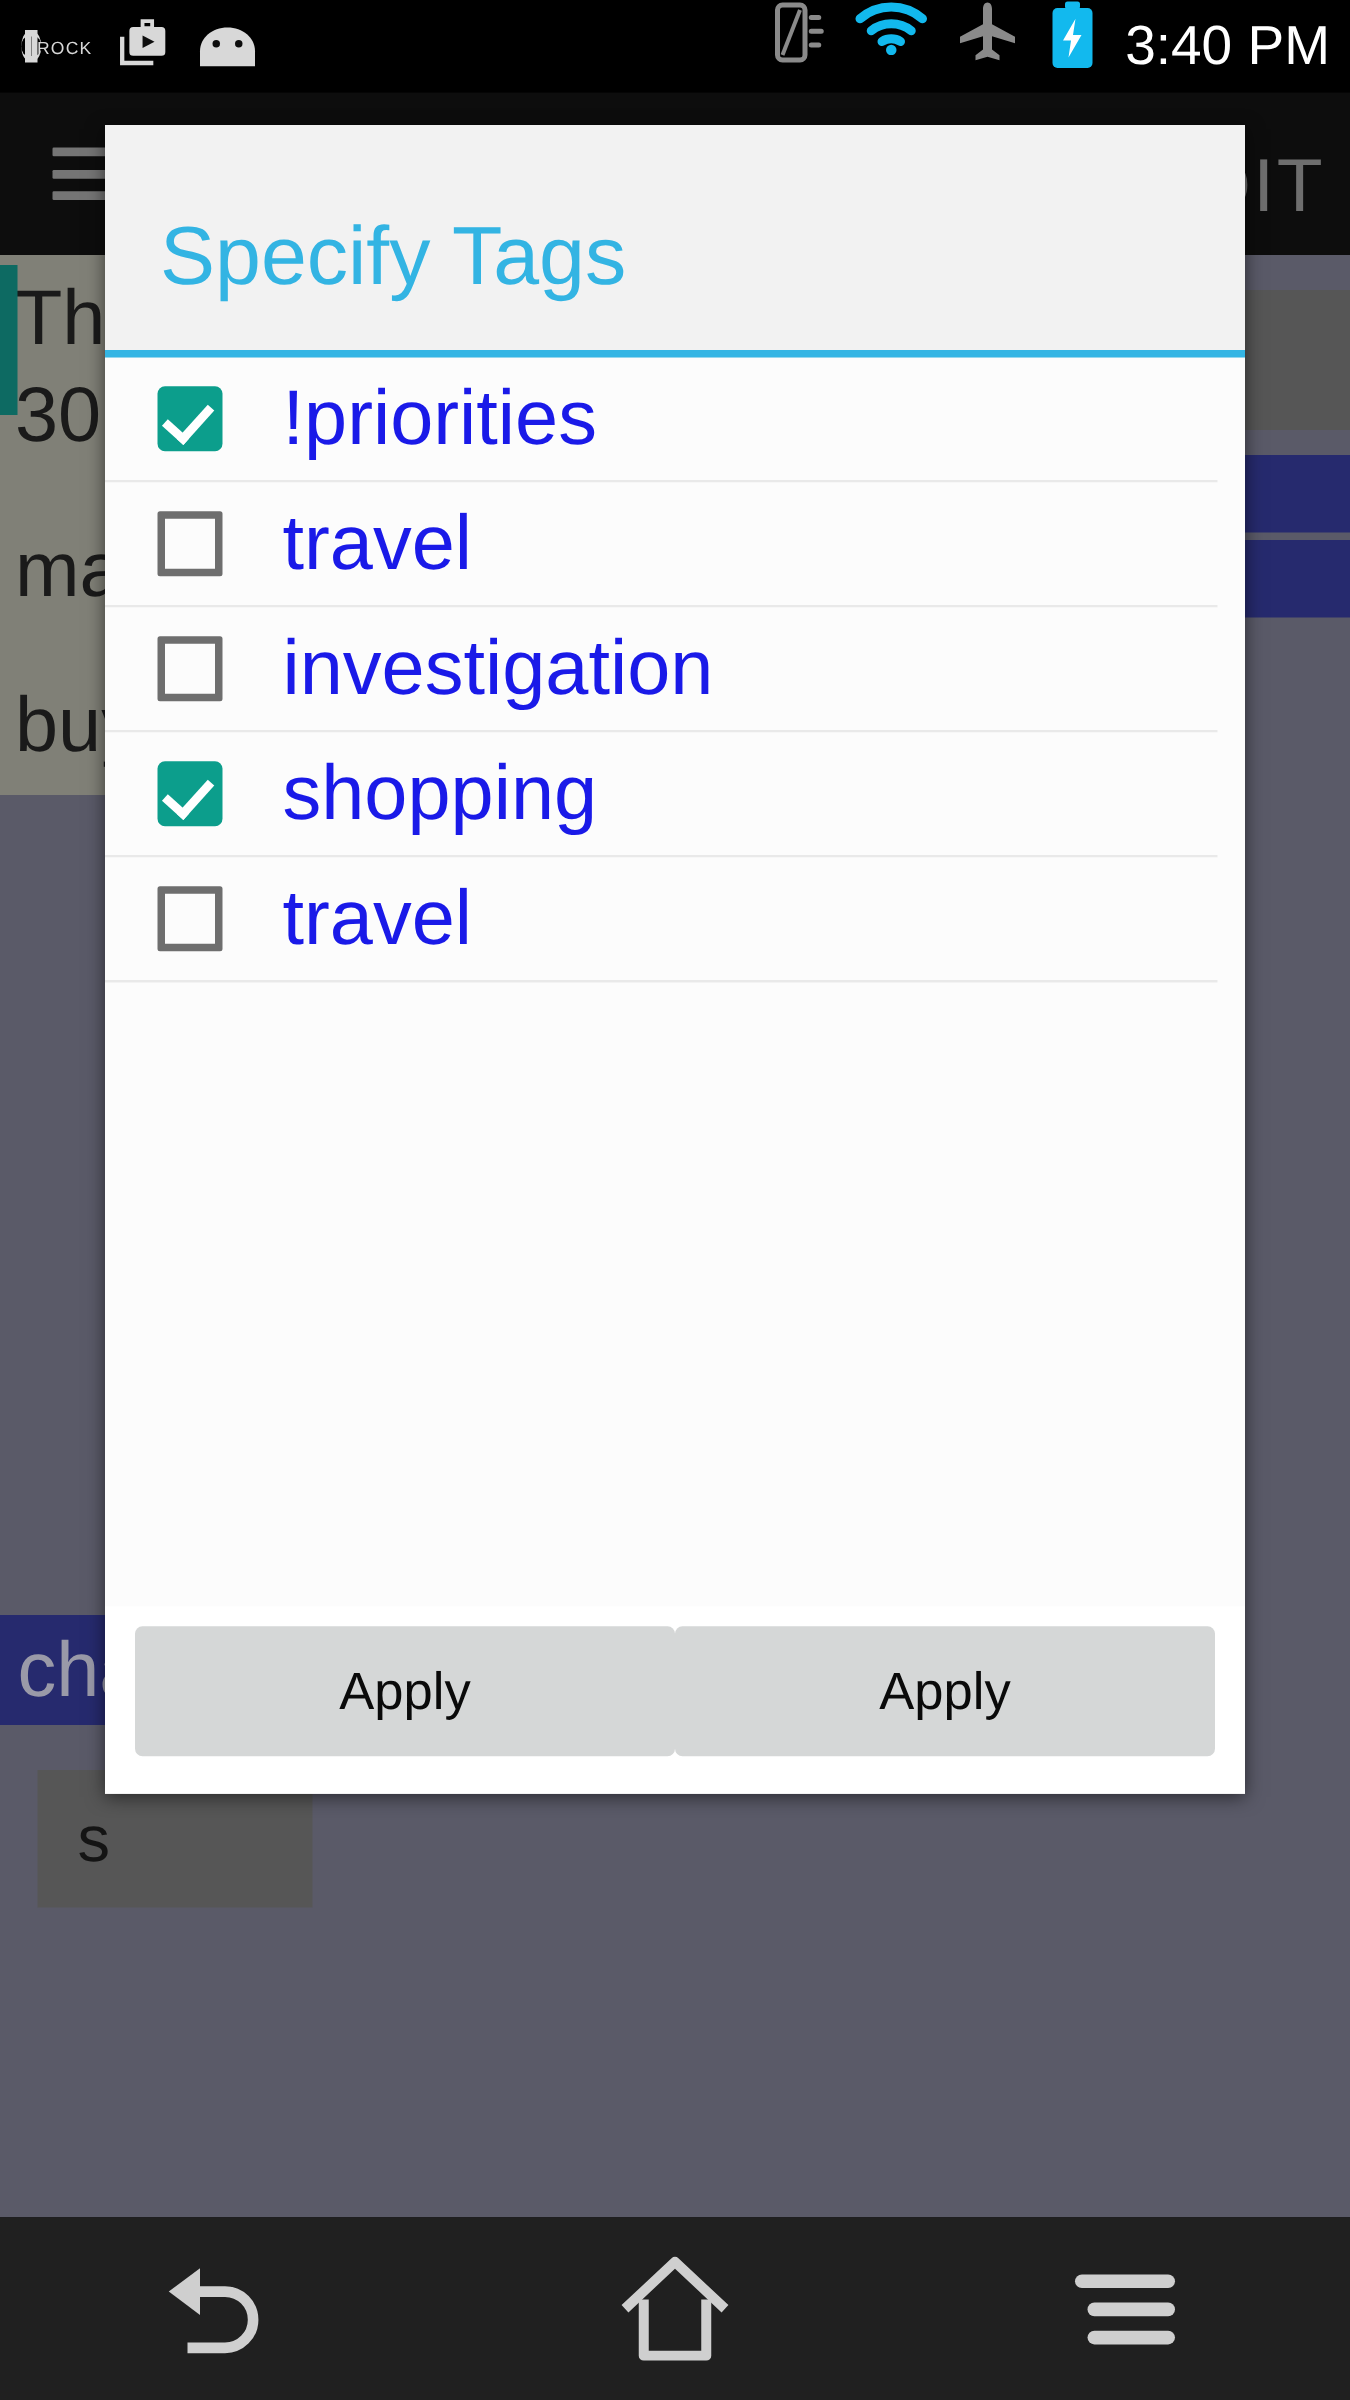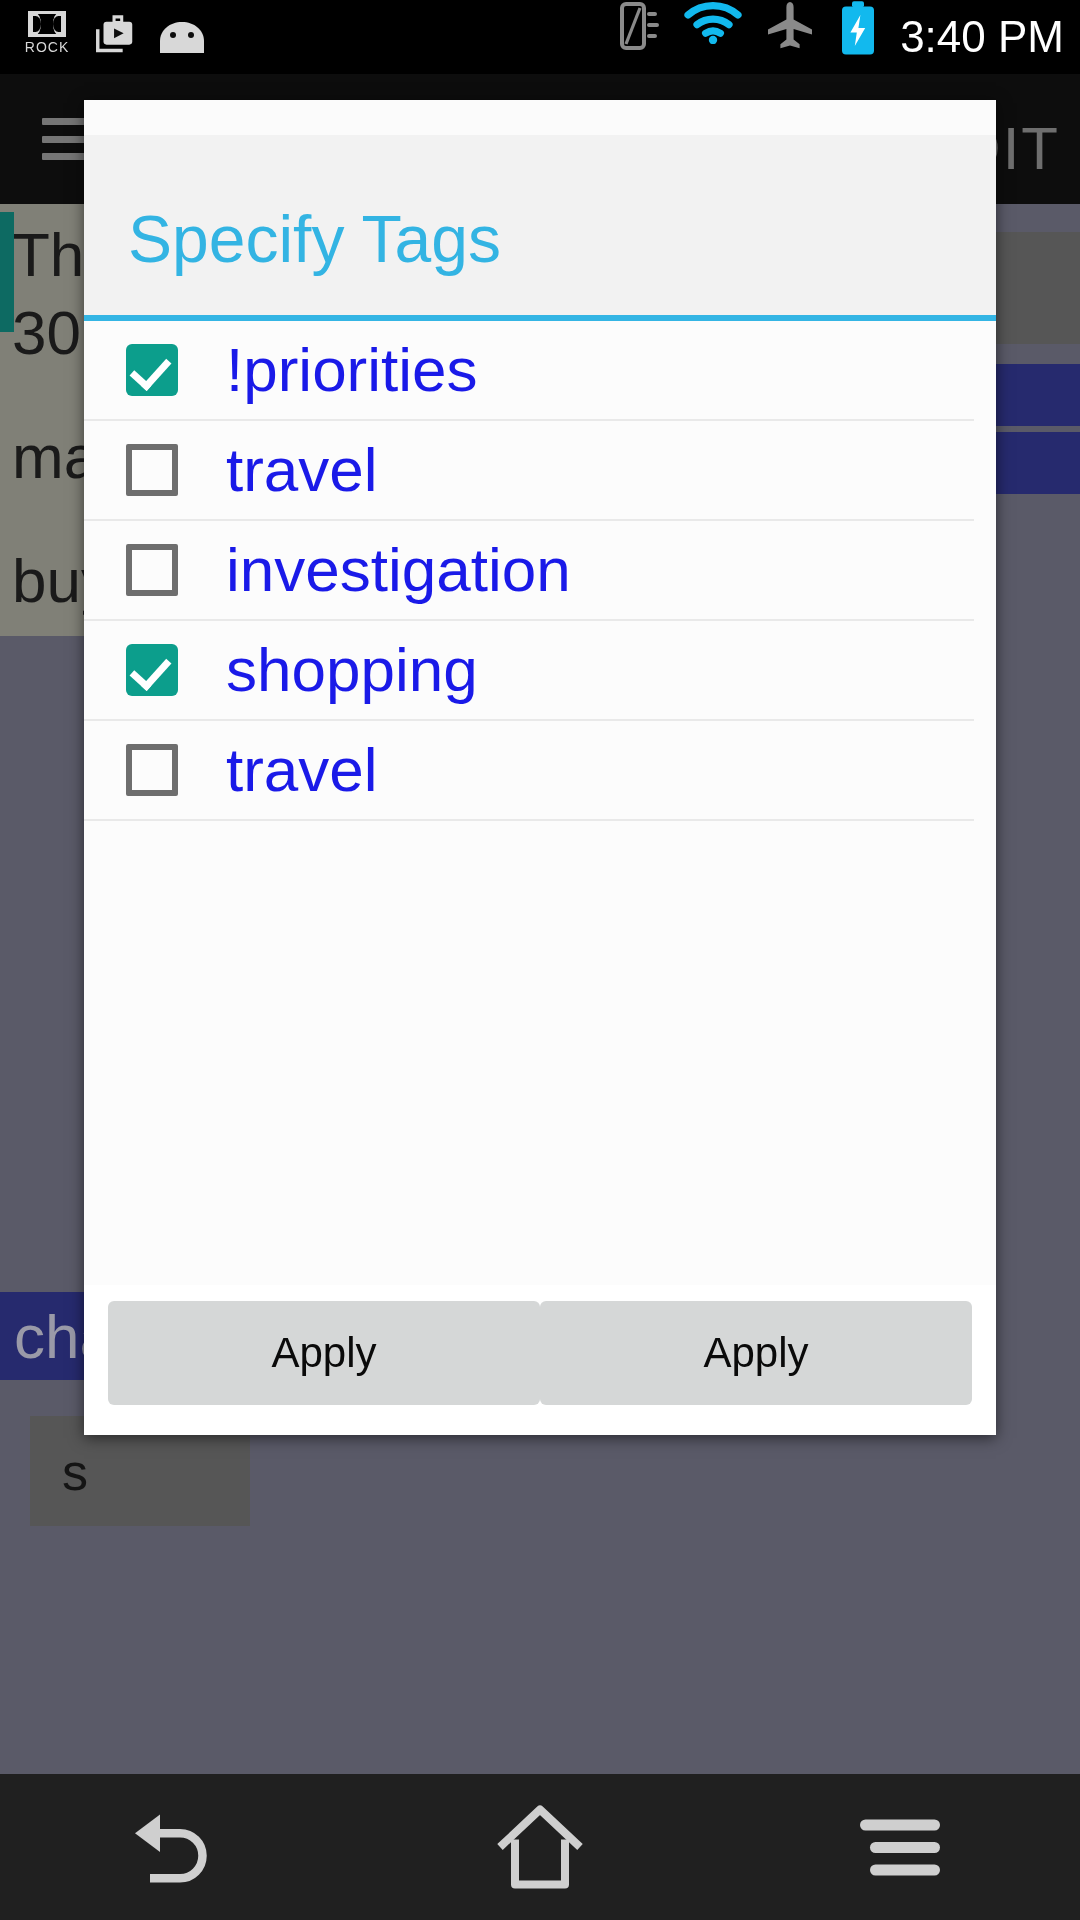--- a/index.html
+++ b/index.html
@@ -46,21 +46,20 @@
     font-size: 44px;
     font-family: "Liberation Sans", sans-serif;
     letter-spacing: 0px;
     line-height: 74px;
   }
   .icon-rock {
     width: 54px;
     height: 52px;
     position: relative;
     display: flex;
-    flex-direction: column;
     align-items: center;
     justify-content: flex-start;
   }
   .rock-box {
     width: 38px; height: 26px;
     border: 3px solid #d8d8d8;
     position: relative;
     box-sizing: border-box;
   }
   .rock-box:before, .rock-box:after {
@@ -175,21 +174,20 @@
     box-shadow: 0 3px 14px rgba(0,0,0,0.55);
     display: flex;
     flex-direction: column;
   }
   #dialog-header {
     height: 186px;
     background: #f2f2f2;
     border-bottom: 6px solid #34b5e4;
     box-sizing: border-box;
     position: relative;
-    margin-top: 35px;
   }
   #dialog-title {
     position: absolute;
     left: 44px;
     bottom: 38px;
     font-size: 66px;
     color: #33b4e3;
     font-family: "Liberation Sans", sans-serif;
     font-weight: 400;
     letter-spacing: 0px;

